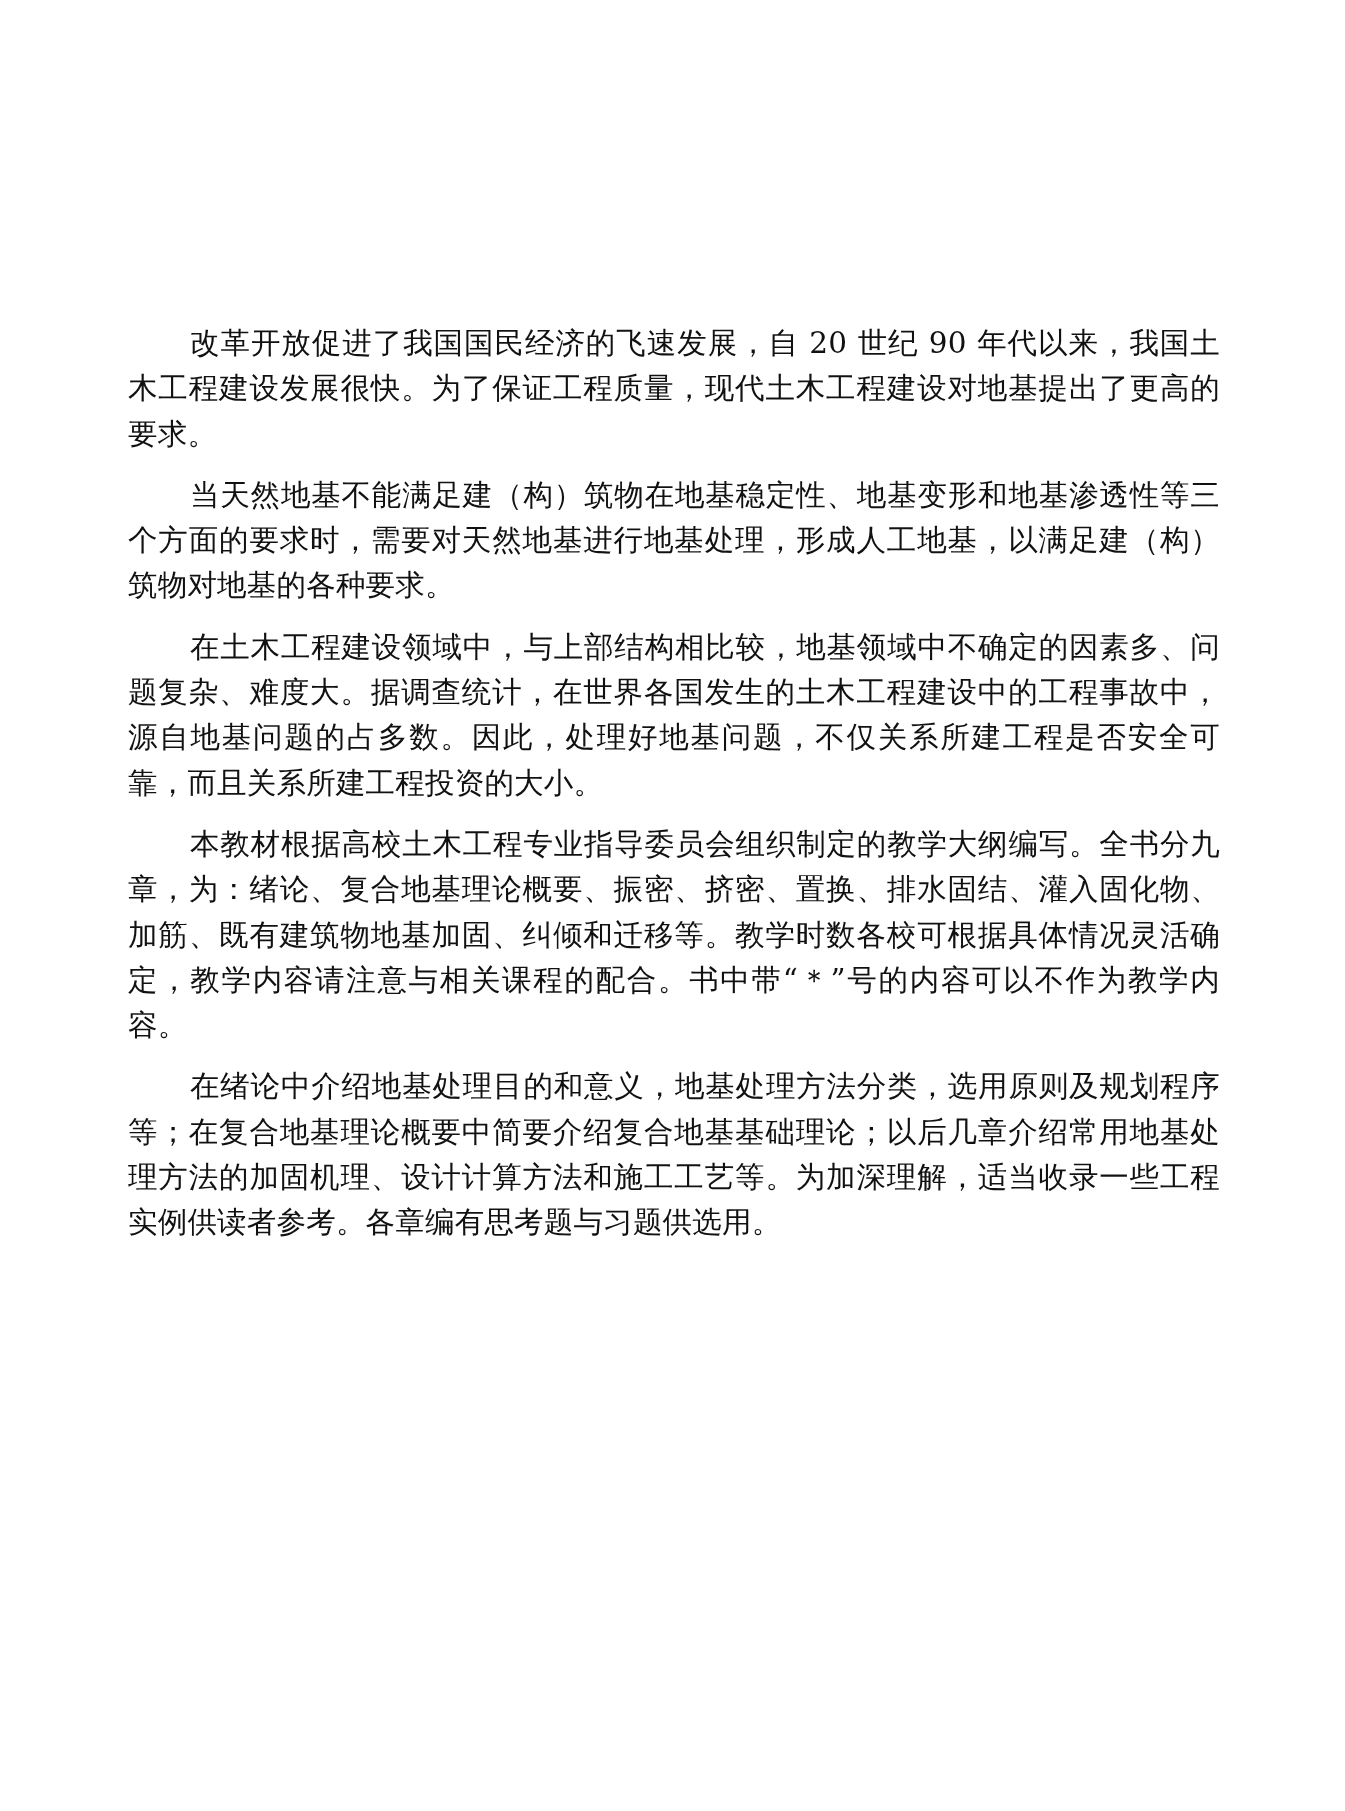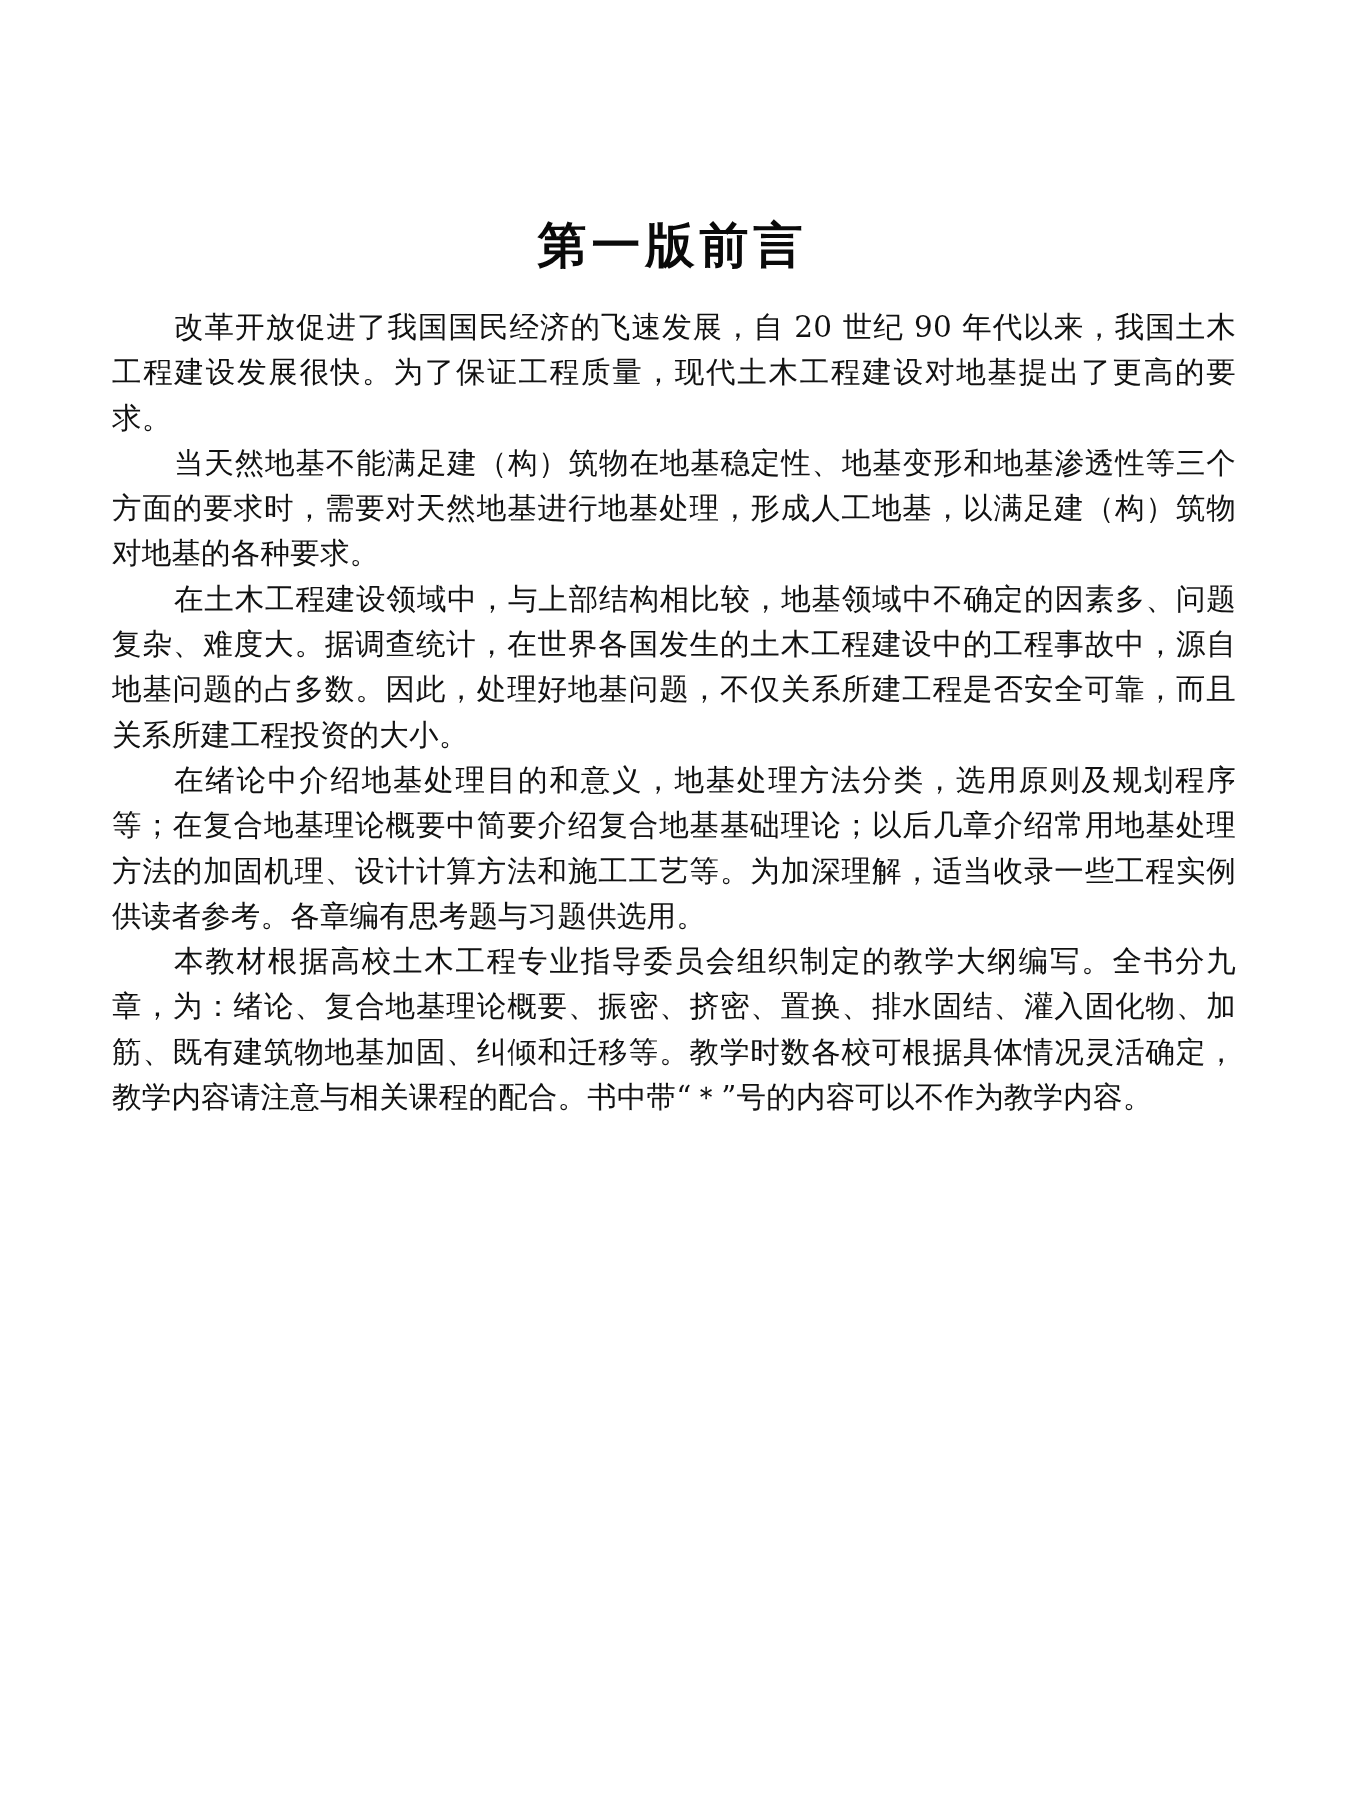--- a/index.html
+++ b/index.html
@@ -40,37 +40,36 @@
     width: 1124px;
   }
   .para {
     font-family: "DejaVu Serif", "Liberation Serif", serif;
     font-size: 29.5px;
     line-height: 45.3px;
     text-align: justify;
     text-justify: inter-character;
     text-align-last: left;
     text-indent: 62px;
-    margin: 0;
+    margin: 16px;
     color: #111111;
     letter-spacing: 0.2px;
     word-break: break-all;
   }
   .para + .para {
     margin-top: 0px;
   }
 </style>
 </head>
 <body>
 
 <div class="page">
 
-  <h1 class="page-title">第一版前言</h1>
 
   <div class="body-column">
     <p class="para">改革开放促进了我国国民经济的飞速发展，自 20 世纪 90 年代以来，我国土木工程建设发展很快。为了保证工程质量，现代土木工程建设对地基提出了更高的要求。</p>
     <p class="para">当天然地基不能满足建（构）筑物在地基稳定性、地基变形和地基渗透性等三个方面的要求时，需要对天然地基进行地基处理，形成人工地基，以满足建（构）筑物对地基的各种要求。</p>
     <p class="para">在土木工程建设领域中，与上部结构相比较，地基领域中不确定的因素多、问题复杂、难度大。据调查统计，在世界各国发生的土木工程建设中的工程事故中，源自地基问题的占多数。因此，处理好地基问题，不仅关系所建工程是否安全可靠，而且关系所建工程投资的大小。</p>
+    <p class="para">本教材根据高校土木工程专业指导委员会组织制定的教学大纲编写。全书分九章，为：绪论、复合地基理论概要、振密、挤密、置换、排水固结、灌入固化物、加筋、既有建筑物地基加固、纠倾和迁移等。教学时数各校可根据具体情况灵活确定，教学内容请注意与相关课程的配合。书中带“＊”号的内容可以不作为教学内容。</p>
     <p class="para">在绪论中介绍地基处理目的和意义，地基处理方法分类，选用原则及规划程序等；在复合地基理论概要中简要介绍复合地基基础理论；以后几章介绍常用地基处理方法的加固机理、设计计算方法和施工工艺等。为加深理解，适当收录一些工程实例供读者参考。各章编有思考题与习题供选用。</p>
-    <p class="para">本教材根据高校土木工程专业指导委员会组织制定的教学大纲编写。全书分九章，为：绪论、复合地基理论概要、振密、挤密、置换、排水固结、灌入固化物、加筋、既有建筑物地基加固、纠倾和迁移等。教学时数各校可根据具体情况灵活确定，教学内容请注意与相关课程的配合。书中带“＊”号的内容可以不作为教学内容。</p>
   </div>
 
 </div>
 
 </body></html>

